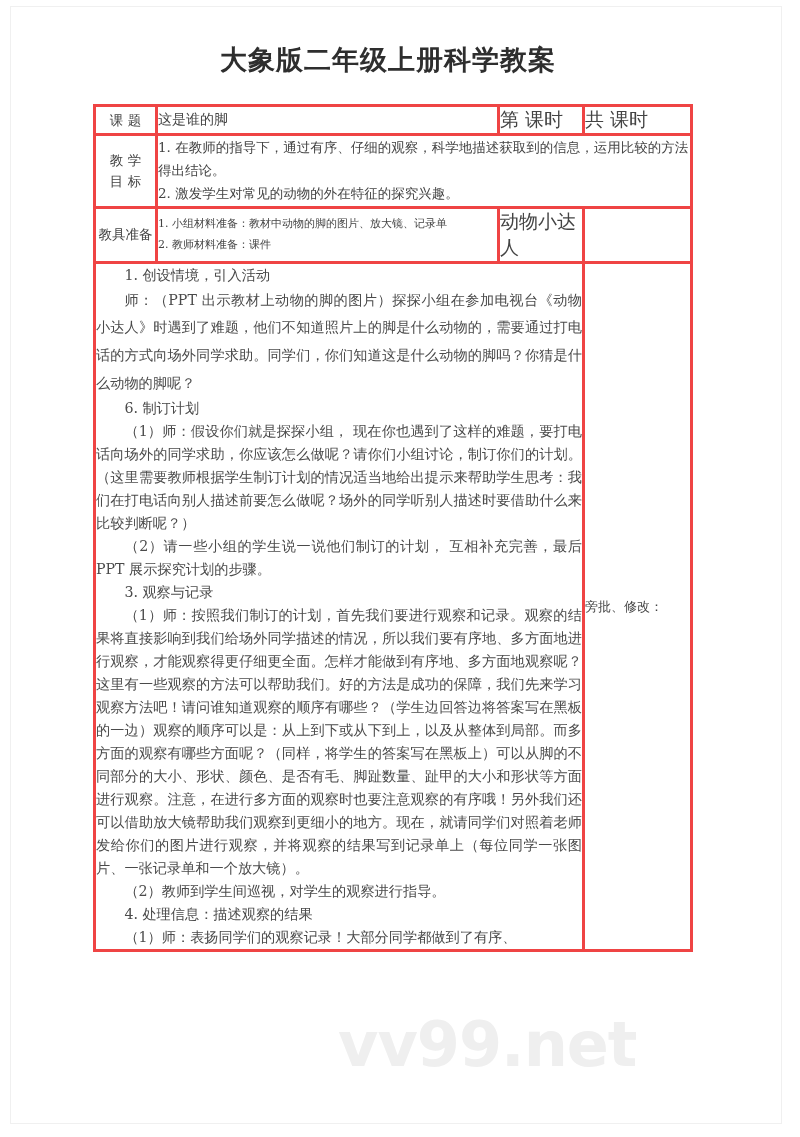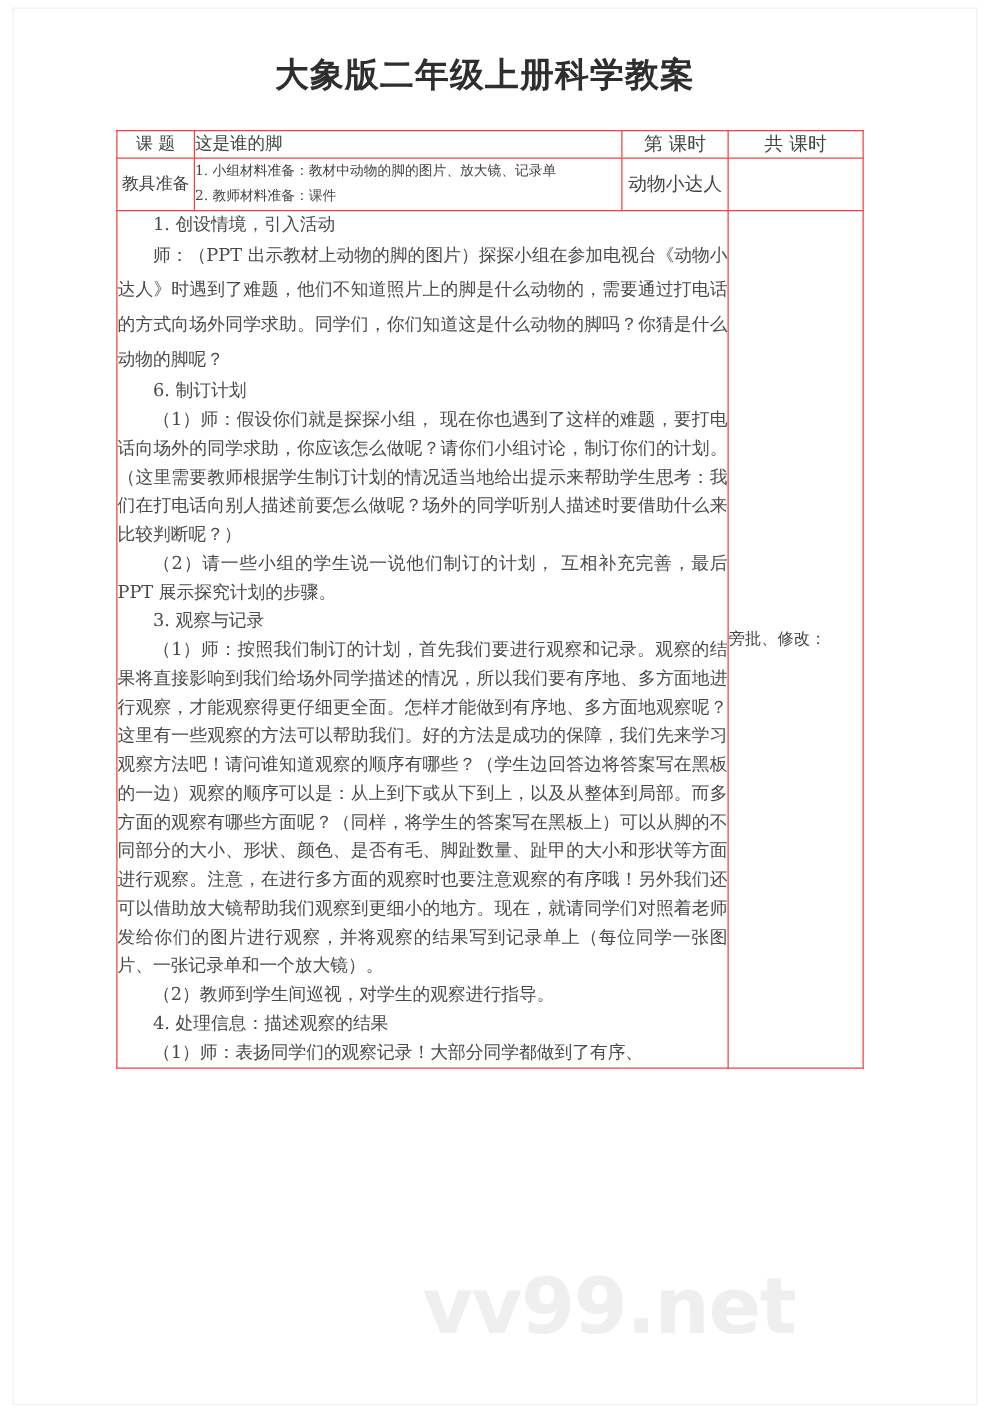--- a/index.html
+++ b/index.html
@@ -44,21 +44,21 @@
   
   .sheet {
     position: absolute;
     left: 93px;
     top: 104px;
     width: 597px;
     border-collapse: collapse;
     table-layout: fixed;
   }
   .sheet td {
-    border: 1px solid #ef4444;
+    border: 3px solid #ef4444;
     vertical-align: middle;
     padding: 0;
     color: #444;
   }
 
   .c-label {
     text-align: center;
     font-size: 13.5px;
     line-height: 1.55;
     color: #3d3d3d;
@@ -69,22 +69,21 @@
     padding: 6px 9px;
     font-size: 13.5px;
     line-height: 1.72;
   }
 
   .topic-value {
     font-size: 14px;
     padding: 8px 4px;
   }
   .period-cell {
-    text-align: center;
-    font-size: 15px;
+    font-size: 19px;
     padding: 8px 4px;
   }
 
   .goal-line { white-space: normal; }
 
   .prep-cell { font-size: 11px; line-height: 1.85; }
 
   .body-cell {
     vertical-align: top;
     padding: 7px 10px 8px 10px;
@@ -137,20 +136,30 @@
   </colgroup>
   <tbody>
 
     <tr>
       <td class="c-label">课    题</td>
       <td class="topic-value">这是谁的脚</td>
       <td class="period-cell">第    课时</td>
       <td class="period-cell">共    课时</td>
     </tr>
 
+    <tr>
+      <td class="c-label">
+        <div>教    学</div>
+        <div>目    标</div>
+      </td>
+      <td class="cell-pad" colspan="3">
+        <div class="goal-line">1. 在教师的指导下，通过有序、仔细的观察，科学地描述获取到的信息，运用比较的方法得出结论。</div>
+        <div class="goal-line">2. 激发学生对常见的动物的外在特征的探究兴趣。</div>
+      </td>
+    </tr>
 
     <tr>
       <td class="c-label">教具准备</td>
       <td class="cell-pad prep-cell">
         <div>1. 小组材料准备：教材中动物的脚的图片、放大镜、记录单</div>
         <div>2. 教师材料准备：课件</div>
       </td>
       <td class="period-cell">动物小达人</td>
       <td class="period-cell"></td>
     </tr>

